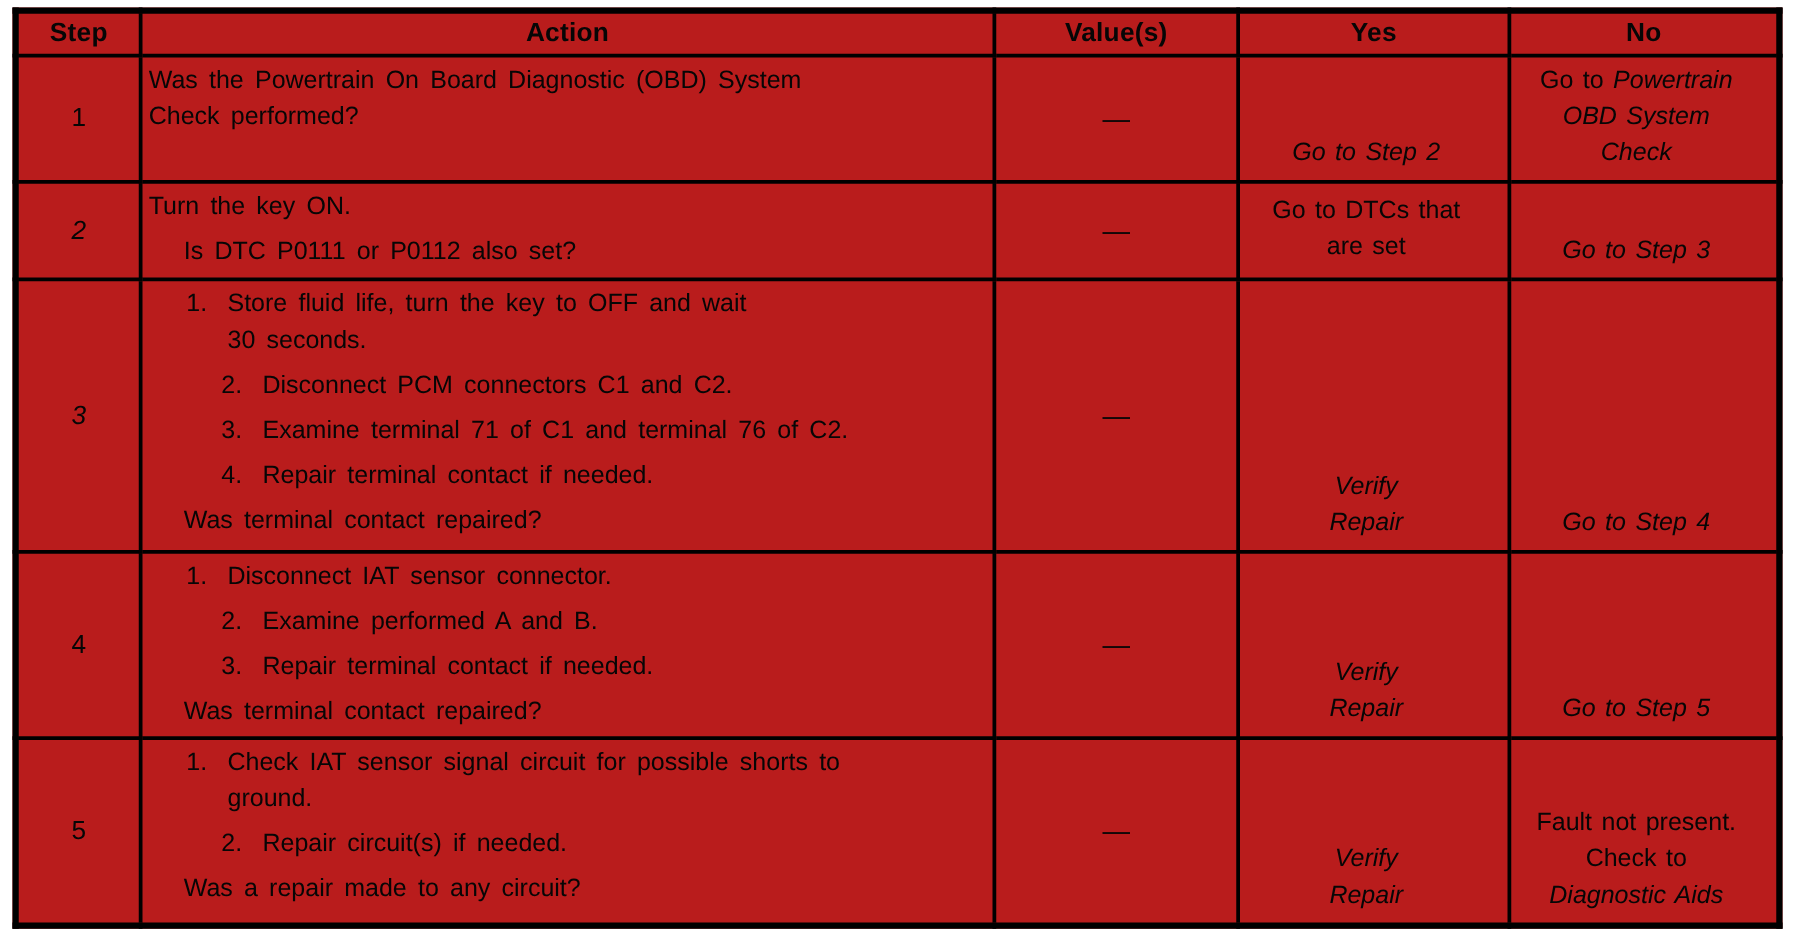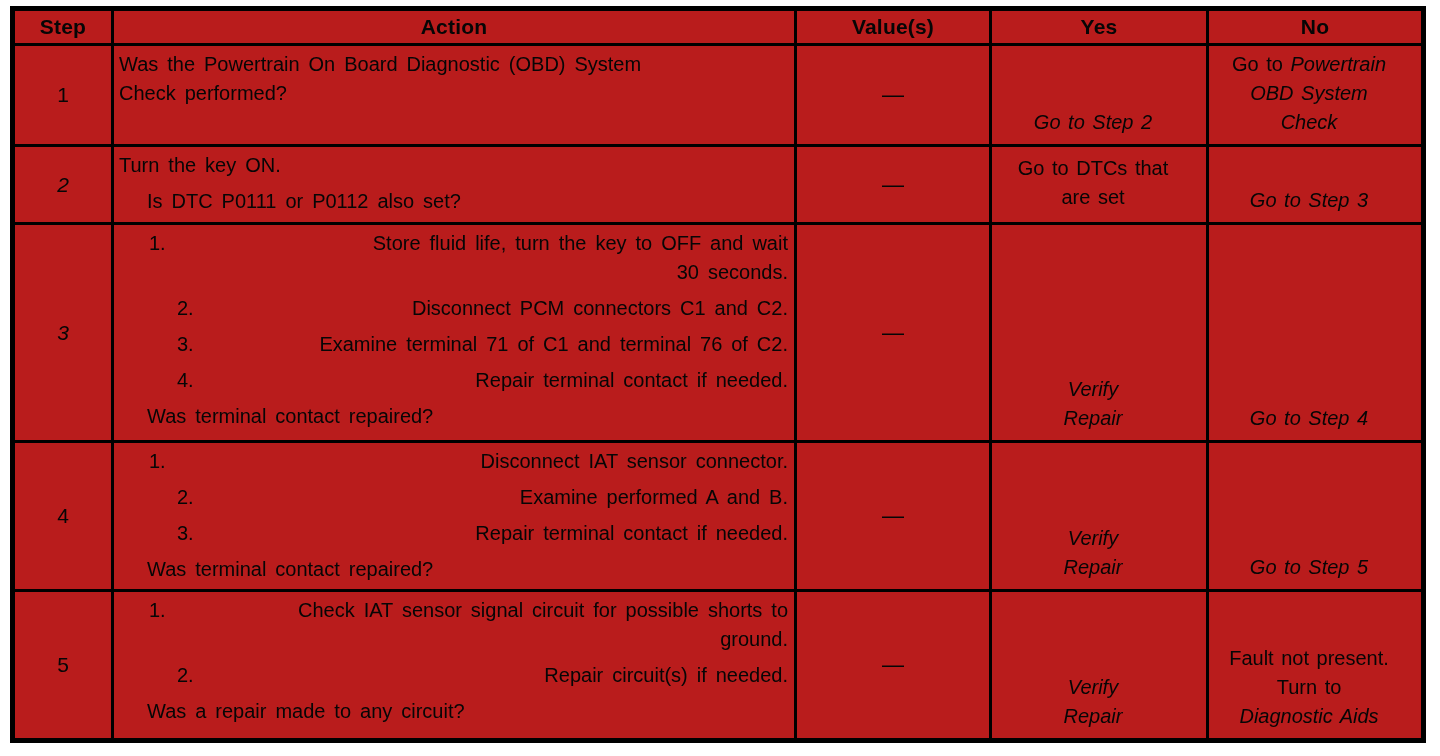--- a/index.html
+++ b/index.html
@@ -56,21 +56,21 @@
   td.action-cell { vertical-align: top; }
   .action-col {
     padding: 4px 6px 6px 5px;
     font-size: 20px;
     line-height: 29px;
     word-spacing: 0.17em;
   }
   .action-col .block + .block { margin-top: 7px; margin-left: 28px; }
   .num-item { display: flex; }
   .num-item .n { flex: 0 0 33px; margin-left: 30px; }
-  .num-item .t { flex: 1; text-align: right; }
+  .num-item .t { flex: 1; }
   .question-line { line-height: 28px; }
 
   td.value-cell {
     text-align: center;
     vertical-align: middle;
     font-size: 22px;
   }
 
   td.choice-cell {
     text-align: center;
@@ -244,20 +244,20 @@
           <td class="value-cell"><span>—</span></td>
           <td class="choice-cell v-bottom">
             <div class="choice-pad">
               <div class="line"><span class="it">Verify</span></div>
               <div class="line"><span class="it">Repair</span></div>
             </div>
           </td>
           <td class="choice-cell v-bottom">
             <div class="choice-pad">
               <div class="line"><span>Fault not present.</span></div>
-              <div class="line"><span>Turn to</span></div>
+              <div class="line"><span>Check to</span></div>
               <div class="line"><span class="it">Diagnostic Aids</span></div>
             </div>
           </td>
         </tr>
       </tbody>
   </table>
 </div>
 
 </body></html>

